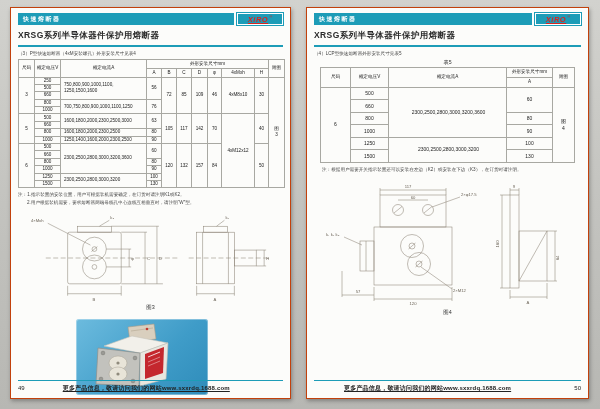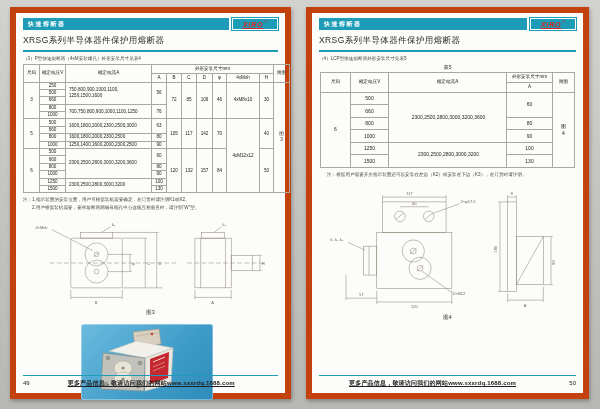--- a/index.html
+++ b/index.html
@@ -1,30 +1,30 @@
 <!DOCTYPE html>
 <html style="--teal: #1d9cb7; --logo_red: #d8231f;"><head>
 <meta charset="utf-8">
 <style>
   html,body{margin:0;padding:0;width:600px;height:409px;overflow:hidden;
     background:linear-gradient(180deg,#d2d2ce 0%,#c3c3bf 50%,#b7b7b3 100%);
     font-family:"Liberation Sans","DejaVu Sans",sans-serif;position:relative;}
-  .page{position:absolute;top:7px;height:392px;background:#fcfcfa;border:6px solid #c2410c;
+  .page{position:absolute;top:7px;height:392px;background:#fcfcfa;border:1px solid #c2410c;
     box-shadow:1px 2px 4px rgba(0,0,0,.3);box-sizing:border-box;padding:5px 7px;}
   #pageL{left:10px;width:281px;}
   #pageR{left:306px;width:283px;}
   .hdr{display:flex;align-items:stretch;gap:3px;height:12px;}
   .hdr-bar{flex:1;background:var(--teal);color:#fff;font-size:6px;line-height:12px;
     padding-left:5px;letter-spacing:1.5px;font-weight:bold;}
   .logo{width:44px;background:var(--teal);border:1px solid #fff;box-shadow:0 0 0 1px var(--teal);
     display:flex;align-items:center;justify-content:center;}
   .logo-text{color:var(--logo_red);font-weight:bold;font-style:italic;font-size:7.5px;
     letter-spacing:.5px;text-decoration:underline;}
   .logo-reg{color:var(--logo_red);font-size:4px;margin-left:1px;align-self:flex-start;}
-  .title{margin-top:5px;font-size:8.5px;font-weight:normal;color:#2a2a2a;letter-spacing:.4px;}
+  .title{margin-top:5px;font-size:8.5px;font-weight:bold;color:#2a2a2a;letter-spacing:.4px;}
   .rule{height:2px;background:var(--teal);margin-top:2.5px;}
   .note{margin-top:4px;font-size:4.6px;color:#444;}
   .tbl-caption{text-align:center;font-size:5.2px;color:#333;margin-top:3px;}
   table{border-collapse:collapse;width:100%;margin-top:3px;table-layout:fixed;}
   th,td{border:.6px solid #a8a8a2;font-size:4.6px;font-weight:normal;color:#222;
     text-align:center;padding:0 1px;line-height:1.3;white-space:pre-line;overflow:hidden;}
   #pageL th{height:8px}  #pageL td{height:6.4px}
   #pageR th{height:9px}  #pageR td{height:11.5px;font-size:5px}
   td.cur{text-align:left;padding-left:3px;}
   #pageR td.cur{text-align:center;}

